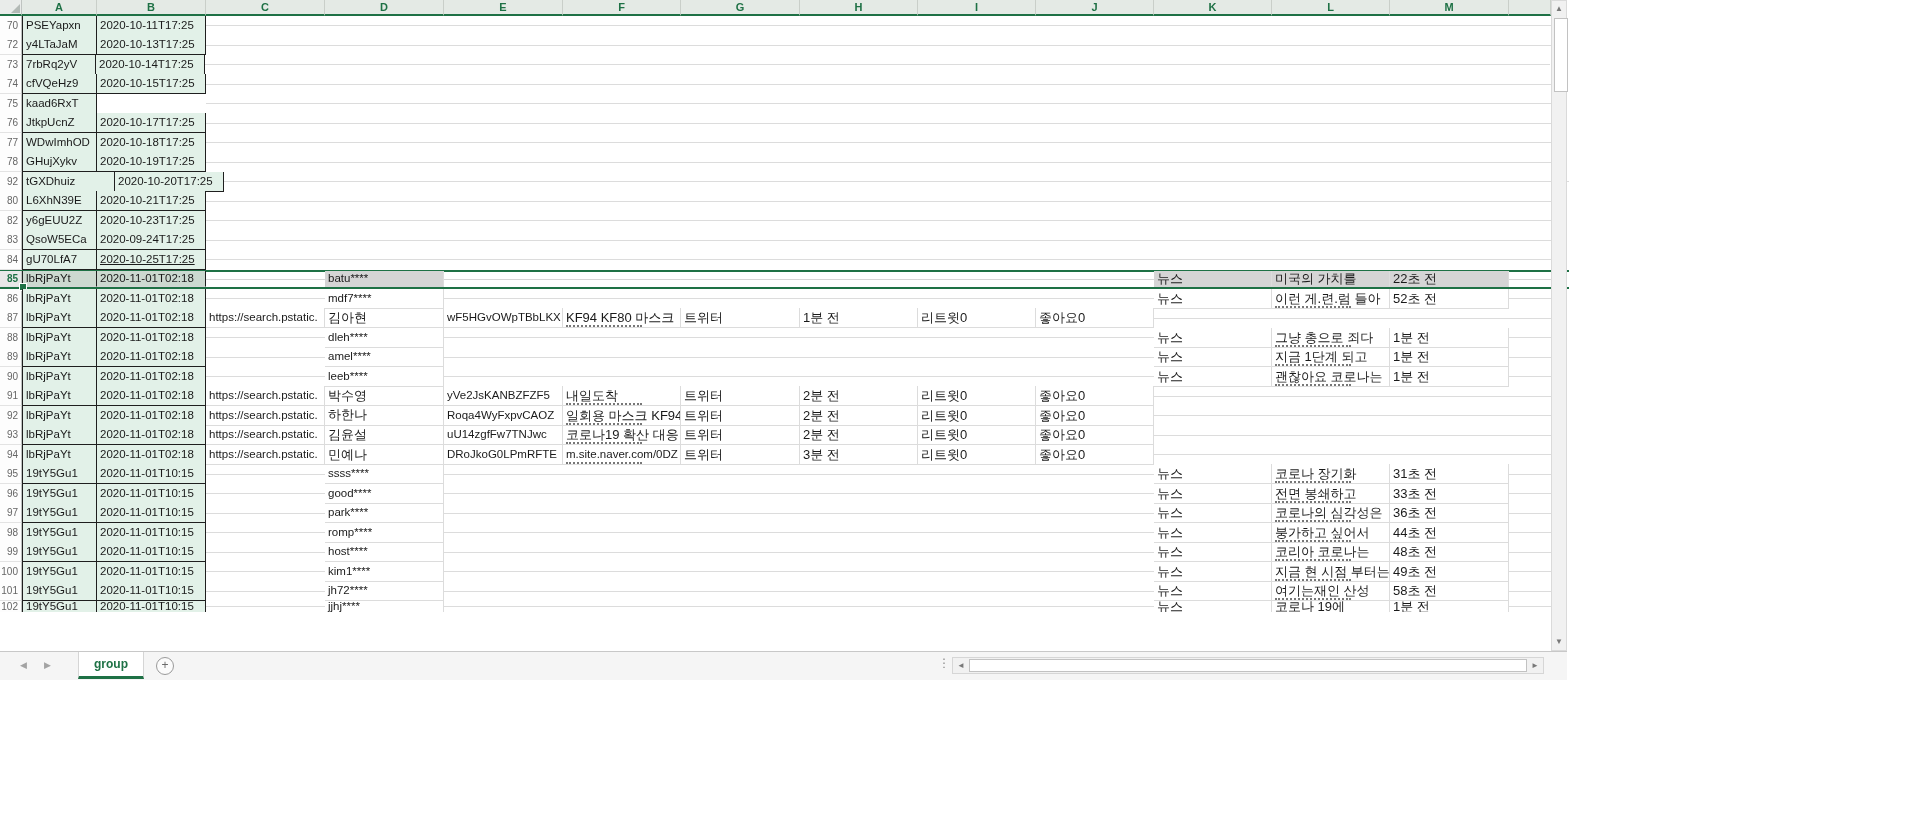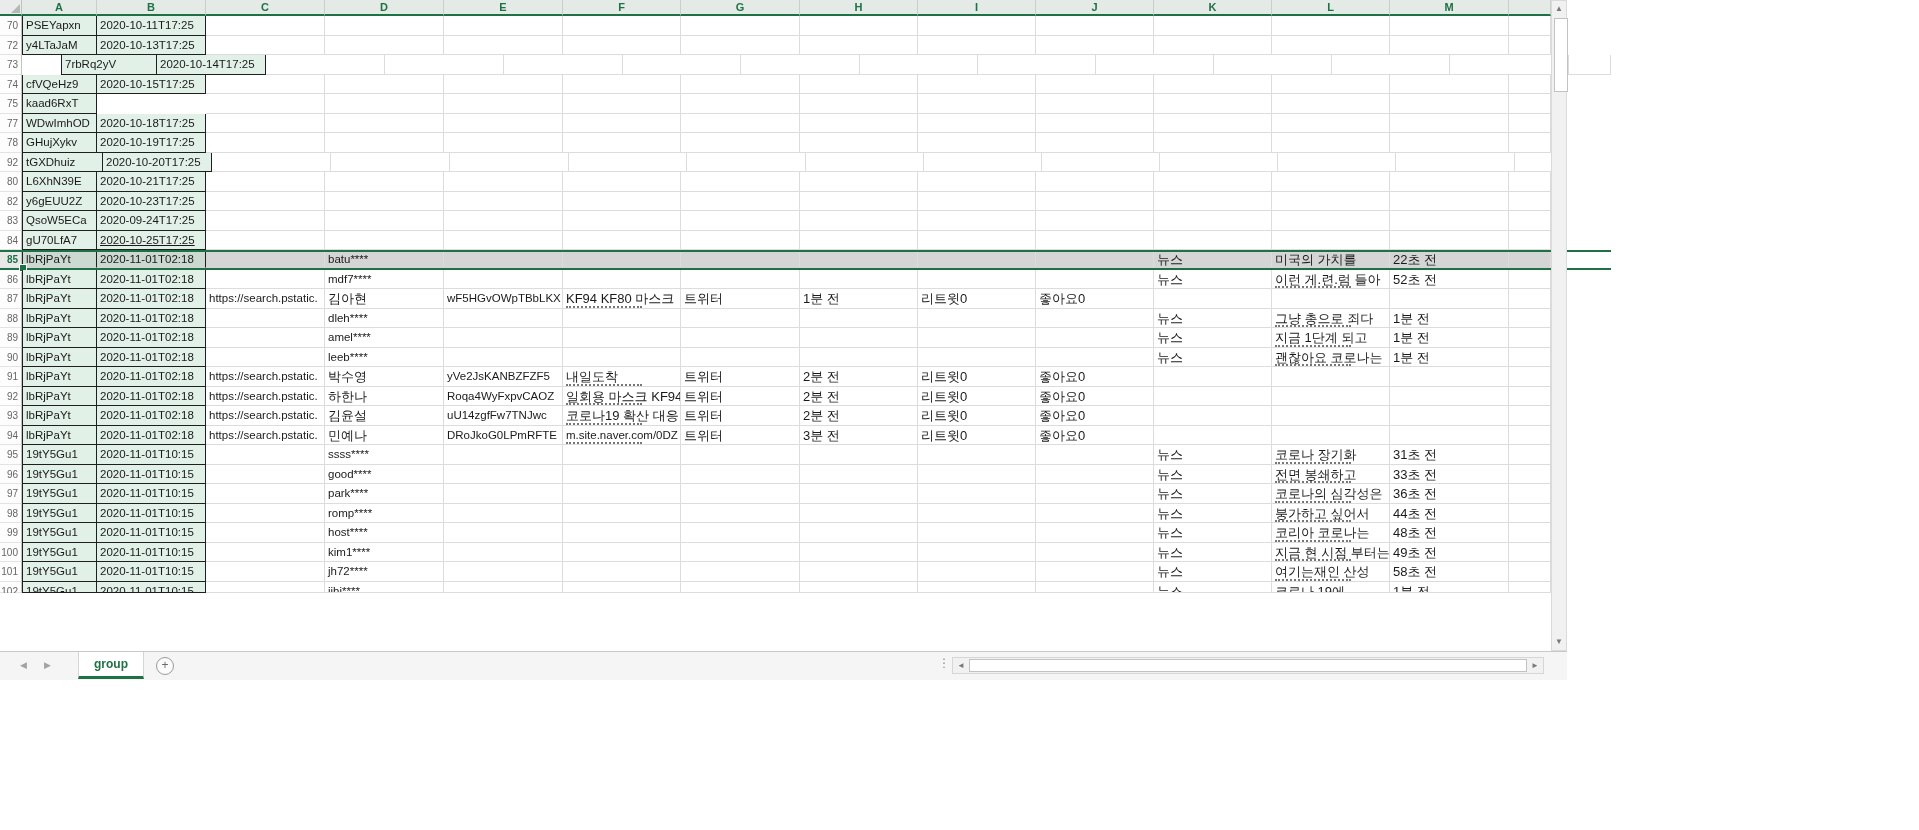--- a/index.html
+++ b/index.html
@@ -7,21 +7,21 @@
        font-family:"Liberation Sans",sans-serif;color:#1a1a1a;}
   
   #colheaders{position:absolute;left:0;top:0;height:16px;display:flex;}
   .corner{width:22px;height:16px;background:#e9ecea;border-right:1px solid #bfc4c1;border-bottom:2px solid #1e7145;position:relative;box-sizing:border-box;}
   .corner .tri{position:absolute;right:1px;bottom:1px;width:0;height:0;border-bottom:9px solid #b3bab6;border-left:9px solid transparent;}
   .colh{height:16px;box-sizing:border-box;background:#e4eae5;border-right:1px solid #c9cfc9;border-bottom:2px solid #1e7145;
         color:#1e7145;font-size:11px;font-weight:700;text-align:center;line-height:14px;}
   .colh.pad{background:#e4eae5;}
   
   #rows{position:absolute;left:0;top:16px;}
-  .row{display:flex;height:19.5px;box-sizing:border-box;background:#fff;}
+  .row{display:flex;height:19.5px;box-sizing:border-box;background:#fff;align-items:center;}
   .row.partial{height:11px;overflow:hidden;}
   .rnum{width:22px;box-sizing:border-box;background:#fdfdfd;border-right:1px solid #bfc4c1;border-bottom:1px solid #e3e3e3;
         font-size:10px;color:#666;text-align:right;padding-right:3px;line-height:19px;}
   .cell{box-sizing:border-box;border-right:1px solid #dcdcdc;border-bottom:1px solid #dcdcdc;
         font-size:11.5px;line-height:19px;white-space:nowrap;overflow:hidden;padding:0 3px;position:relative;}
   .cell.ko{font-size:13px;}
   .cell.ab{background:#e2f1e8;border-right:1px solid #1f1f1f;border-bottom:1px solid #1f1f1f;}
   .cell.ab.first{border-left:1px solid #1f1f1f;}
   .cell.wrap::after{content:"";position:absolute;left:3px;bottom:0;width:65%;border-top:2px dotted #4a4a4a;opacity:.75;}
   
@@ -106,21 +106,21 @@
         <div class="cell" style="width: 118px;"></div>
         <div class="cell" style="width: 118px;"></div>
         <div class="cell" style="width: 118px;"></div>
         <div class="cell" style="width: 118px;"></div>
         <div class="cell" style="width: 118px;"></div>
         <div class="cell" style="width: 119px;"></div>
         <div class="cell" style="width: 42px;"></div>
       </div>
       <div class="row">
         <div class="rnum">73</div>
-        <div class="cell ab first" style="width: 96px; margin-left: 39px;">7rbRq2yV</div>
+        <div class="cell ab first" style="width: 74px;">7rbRq2yV</div>
         <div class="cell ab" style="width: 109px;">2020-10-14T17:25</div>
         <div class="cell" style="width: 119px;"></div>
         <div class="cell" style="width: 119px;"></div>
         <div class="cell" style="width: 119px;"></div>
         <div class="cell" style="width: 118px;"></div>
         <div class="cell" style="width: 119px;"></div>
         <div class="cell" style="width: 118px;"></div>
         <div class="cell" style="width: 118px;"></div>
         <div class="cell" style="width: 118px;"></div>
         <div class="cell" style="width: 118px;"></div>
@@ -156,20 +156,37 @@
         <div class="cell" style="width: 119px;"></div>
         <div class="cell" style="width: 118px;"></div>
         <div class="cell" style="width: 118px;"></div>
         <div class="cell" style="width: 118px;"></div>
         <div class="cell" style="width: 118px;"></div>
         <div class="cell" style="width: 118px;"></div>
         <div class="cell" style="width: 119px;"></div>
         <div class="cell" style="width: 42px;"></div>
       </div>
       <div class="row">
+        <div class="rnum">76</div>
+        <div class="cell ab first" style="width: 75px;">JtkpUcnZ</div>
+        <div class="cell ab" style="width: 109px;">2020-10-17T17:25</div>
+        <div class="cell" style="width: 119px;"></div>
+        <div class="cell" style="width: 119px;"></div>
+        <div class="cell" style="width: 119px;"></div>
+        <div class="cell" style="width: 118px;"></div>
+        <div class="cell" style="width: 119px;"></div>
+        <div class="cell" style="width: 118px;"></div>
+        <div class="cell" style="width: 118px;"></div>
+        <div class="cell" style="width: 118px;"></div>
+        <div class="cell" style="width: 118px;"></div>
+        <div class="cell" style="width: 118px;"></div>
+        <div class="cell" style="width: 119px;"></div>
+        <div class="cell" style="width: 42px;"></div>
+      </div>
+      <div class="row">
         <div class="rnum">77</div>
         <div class="cell ab first" style="width: 75px;">WDwImhOD</div>
         <div class="cell ab" style="width: 109px;">2020-10-18T17:25</div>
         <div class="cell" style="width: 119px;"></div>
         <div class="cell" style="width: 119px;"></div>
         <div class="cell" style="width: 119px;"></div>
         <div class="cell" style="width: 118px;"></div>
         <div class="cell" style="width: 119px;"></div>
         <div class="cell" style="width: 118px;"></div>
         <div class="cell" style="width: 118px;"></div>
@@ -191,21 +208,21 @@
         <div class="cell" style="width: 118px;"></div>
         <div class="cell" style="width: 118px;"></div>
         <div class="cell" style="width: 118px;"></div>
         <div class="cell" style="width: 118px;"></div>
         <div class="cell" style="width: 118px;"></div>
         <div class="cell" style="width: 119px;"></div>
         <div class="cell" style="width: 42px;"></div>
       </div>
       <div class="row">
         <div class="rnum">92</div>
-        <div class="cell ab first" style="width: 81px;">tGXDhuiz</div>
+        <div class="cell ab first" style="width: 93px;">tGXDhuiz</div>
         <div class="cell ab" style="width: 109px;">2020-10-20T17:25</div>
         <div class="cell" style="width: 119px;"></div>
         <div class="cell" style="width: 119px;"></div>
         <div class="cell" style="width: 119px;"></div>
         <div class="cell" style="width: 118px;"></div>
         <div class="cell" style="width: 119px;"></div>
         <div class="cell" style="width: 118px;"></div>
         <div class="cell" style="width: 118px;"></div>
         <div class="cell" style="width: 118px;"></div>
         <div class="cell" style="width: 118px;"></div>
@@ -399,21 +416,21 @@
         <div class="cell" style="width: 118px;"></div>
         <div class="cell" style="width: 118px;"></div>
         <div class="cell" style="width: 119px;"></div>
         <div class="cell" style="width: 42px;"></div>
       </div>
       <div class="row">
         <div class="rnum">92</div>
         <div class="cell ab first" style="width: 75px;">lbRjPaYt</div>
         <div class="cell ab" style="width: 109px;">2020-11-01T02:18</div>
         <div class="cell" style="width: 119px;">https://search.pstatic.</div>
-        <div class="cell ko" style="width: 119px;">하한나</div>
+        <div class="cell ko" style="width: 119px; font-family: Liberation Mono, monospace;">하한나</div>
         <div class="cell" style="width: 119px;">Roqa4WyFxpvCAOZ</div>
         <div class="cell ko wrap" style="width: 118px;">일회용 마스크 KF94</div>
         <div class="cell ko" style="width: 119px;">트위터</div>
         <div class="cell ko" style="width: 118px;">2분 전</div>
         <div class="cell ko" style="width: 118px;">리트윗0</div>
         <div class="cell ko" style="width: 118px;">좋아요0</div>
         <div class="cell" style="width: 118px;"></div>
         <div class="cell" style="width: 118px;"></div>
         <div class="cell" style="width: 119px;"></div>
         <div class="cell" style="width: 42px;"></div>

